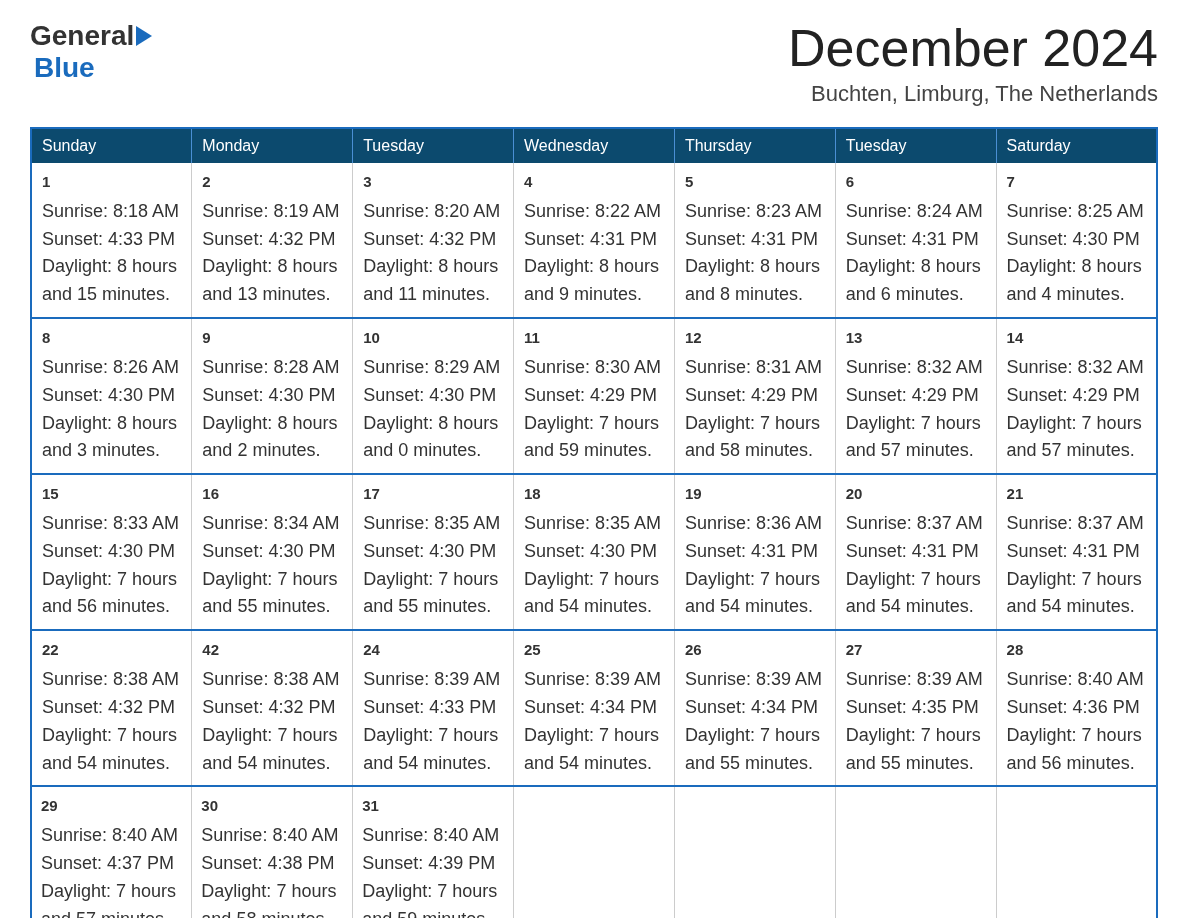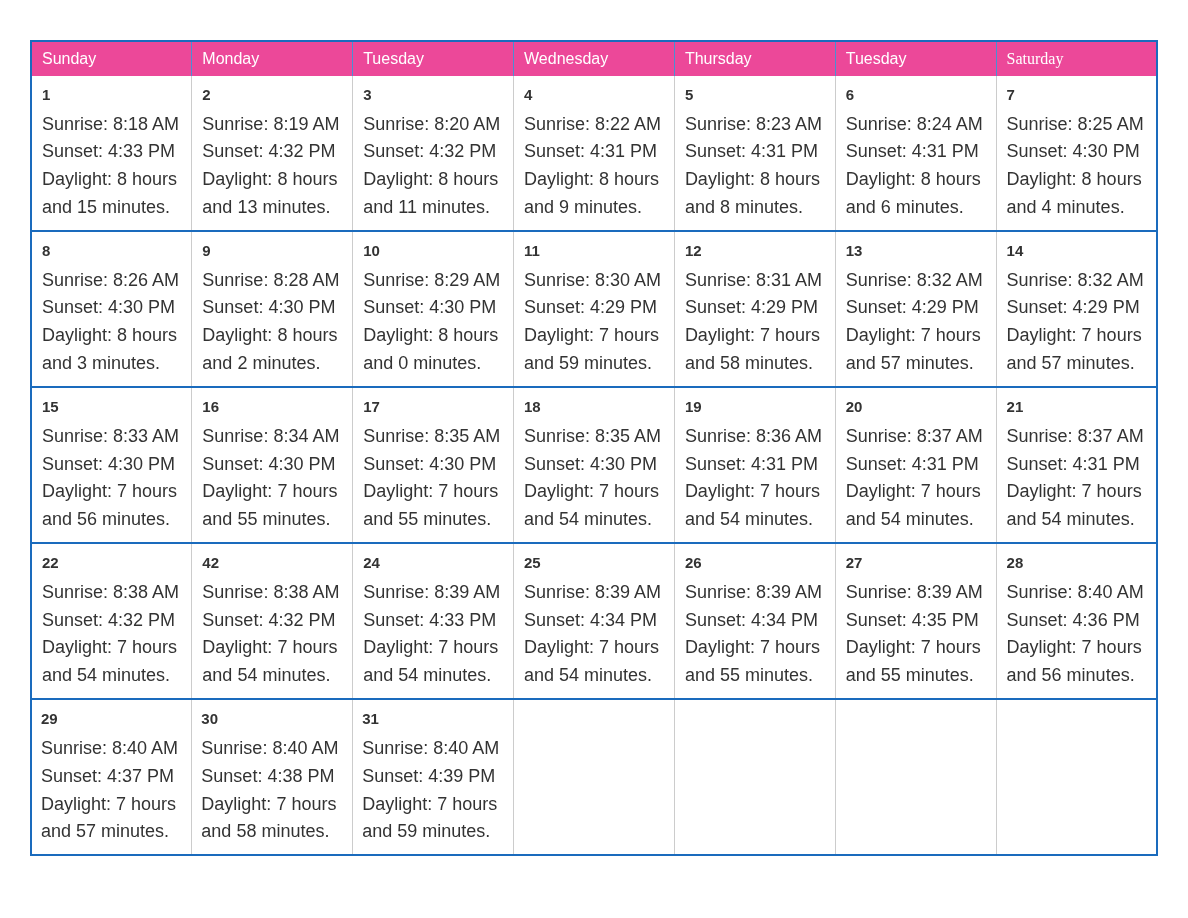--- a/index.html
+++ b/index.html
@@ -47,31 +47,30 @@
       font-size: 22px;
       color: #444;
       margin-top: 4px;
     }
     .calendar {
       width: 100%;
       border-collapse: collapse;
       border: 2px solid #1a6bbd;
     }
     .calendar th {
-      background-color: #ec4899;
+      background-color: #0c4a6e;
       color: #fff;
       font-size: 16px;
       font-weight: normal;
       padding: 8px 10px;
       text-align: left;
       border-right: 1px solid #4a8fd4;
     }
     .calendar th:last-child {
       border-right: none;
-      font-family: Liberation Serif, serif;
     }
     .calendar td {
       vertical-align: top;
       padding: 8px 10px;
       border-right: 1px solid #ccc;
       border-bottom: 2px solid #1a6bbd;
       width: calc(100% / 7);
       font-size: 13px;
       line-height: 1.5;
       color: #333;
@@ -94,20 +93,37 @@
       line-height: 1.55;
     }
     .empty-cell {
       background: #fff;
     }
   </style>
 </head>
 <body>
 
 <div class="header">
+  <div class="logo">
+    <div class="logo-wrapper">
+      <div class="logo-row1">
+        <span style="font-size:28px;font-weight:bold;color:#333;font-family:Arial,sans-serif;">General</span>
+        <svg width="20" height="28" viewBox="0 0 20 28" style="margin-left:2px;margin-top:0px;">
+          <polygon points="0,4 16,14 0,24" fill="#1a6bbd"></polygon>
+        </svg>
+      </div>
+      <div class="logo-row2">
+        <span style="font-size:28px;font-weight:bold;color:#1a6bbd;font-family:Arial,sans-serif;">Blue</span>
+      </div>
+    </div>
+  </div>
+  <div class="title-block">
+    <div class="month-title">December 2024</div>
+    <div class="location-title">Buchten, Limburg, The Netherlands</div>
+  </div>
 </div>
 
 <table class="calendar">
   <thead>
     <tr id="header-row">
     <th>Sunday</th>
         <th>Monday</th>
         <th>Tuesday</th>
         <th>Wednesday</th>
         <th>Thursday</th>

